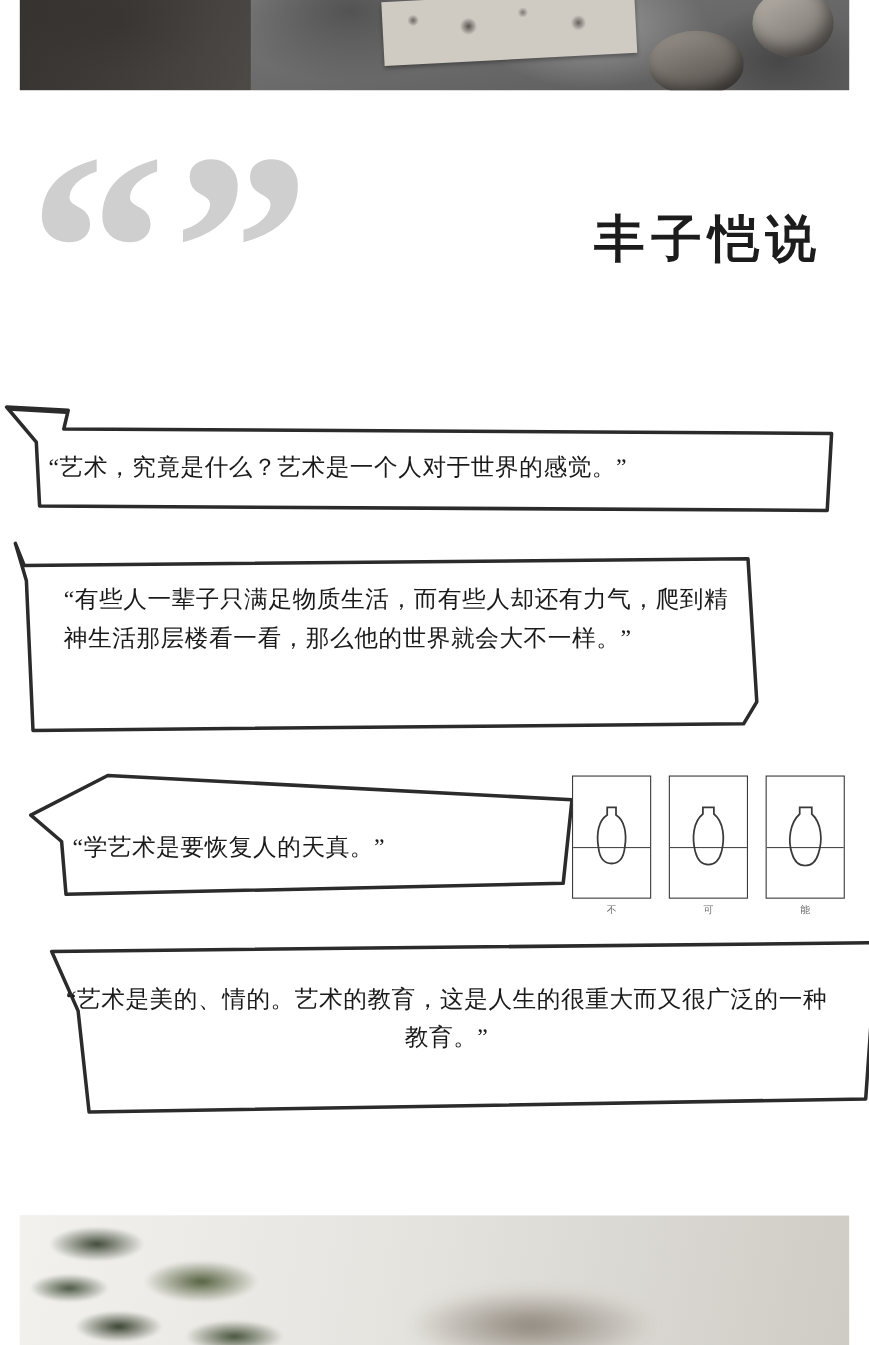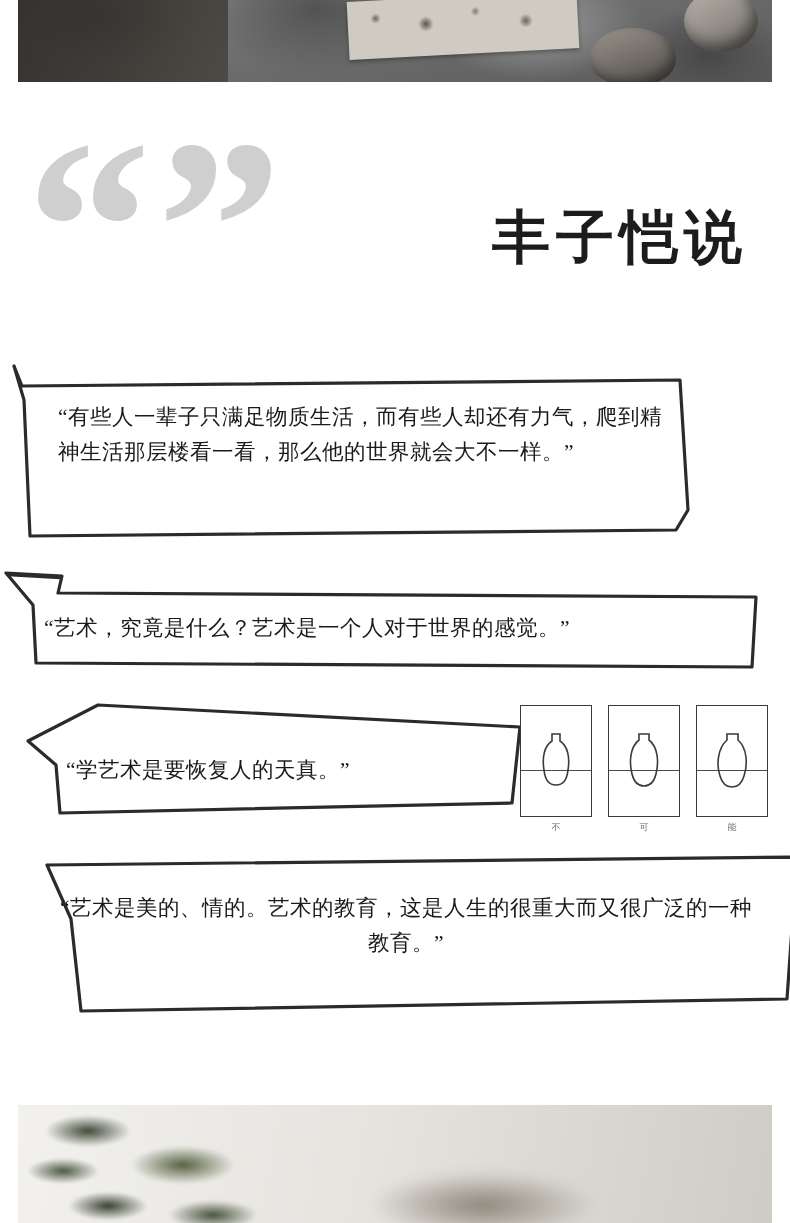--- a/index.html
+++ b/index.html
@@ -75,23 +75,23 @@
     position: absolute; left: 8px; top: 8px;
     font-family: "Liberation Serif", "DejaVu Serif", serif;
     font-size: 250px;
     line-height: 1;
     color: #cfcfcf;
     font-weight: 700;
     letter-spacing: 6px;
     user-select: none;
   }
   .title {
-    position: absolute; right: 24px; top: 104px;
+    position: absolute; right: 24px; top: 92px;
     font-family: Liberation Serif, serif;
-    font-size: 58px;
+    font-size: 46px;
     font-weight: 700;
     color: #1c1c1c;
     letter-spacing: 6px;
     white-space: nowrap;
   }
 
   
   .banners {
     position: absolute; left: 0; top: 360px; width: 790px;
   }
@@ -185,33 +185,33 @@
     <div class="bowl"></div>
   </div>
 
   <div class="header-row">
     <div class="big-quote">“”</div>
     <div class="title">丰子恺说</div>
   </div>
 
   <div class="banners">
 
-    <div class="banner" style="height:185px;">
-      <svg width="790" height="185" viewBox="0 0 790 185">
-        <path d="M14,6 L22,26 L680,20 L688,150 L676,170 L30,176 L24,40 L14,6 Z" fill="#ffffff" stroke="#2b2b2b" stroke-width="3.2" stroke-linejoin="round"></path>
-      </svg>
-      <div class="btext" style="left:58px; top:40px; width:618px;">“有些人一辈子只满足物质生活，而有些人却还有力气，爬到精神生活那层楼看一看，那么他的世界就会大不一样。”</div>
-    </div>
-
     <div class="banner" style="height:110px;">
       <svg width="790" height="110" viewBox="0 0 790 110">
         <path d="M6,10 L62,13 L58,30 L756,34 L752,104 L36,100 L33,42 L6,10 Z" fill="#ffffff" stroke="#2b2b2b" stroke-width="3.2" stroke-linejoin="round"></path>
         <path d="M8,12 L60,15" stroke="#2b2b2b" stroke-width="2.6" fill="none"></path>
       </svg>
       <div class="btext" style="left:44px; top:48px; width:700px;">“艺术，究竟是什么？艺术是一个人对于世界的感觉。”</div>
+    </div>
+
+    <div class="banner" style="height:185px;">
+      <svg width="790" height="185" viewBox="0 0 790 185">
+        <path d="M14,6 L22,26 L680,20 L688,150 L676,170 L30,176 L24,40 L14,6 Z" fill="#ffffff" stroke="#2b2b2b" stroke-width="3.2" stroke-linejoin="round"></path>
+      </svg>
+      <div class="btext" style="left:58px; top:40px; width:618px;">“有些人一辈子只满足物质生活，而有些人却还有力气，爬到精神生活那层楼看一看，那么他的世界就会大不一样。”</div>
     </div>
 
     <div class="banner" style="height:140px;padding-left:20px;">
       <svg width="790" height="140" viewBox="0 0 790 140">
         <path d="M8,50 L78,14 L500,36 L492,112 L40,122 L36,74 L8,50 Z" fill="#ffffff" stroke="#2b2b2b" stroke-width="3.2" stroke-linejoin="round"></path>
       </svg>
       <div class="btext" style="left:66px; top:62px; width:420px;">“学艺术是要恢复人的天真。”</div>
     </div>
 
     <div class="banner" style="height:180px;padding-left:25px;">

